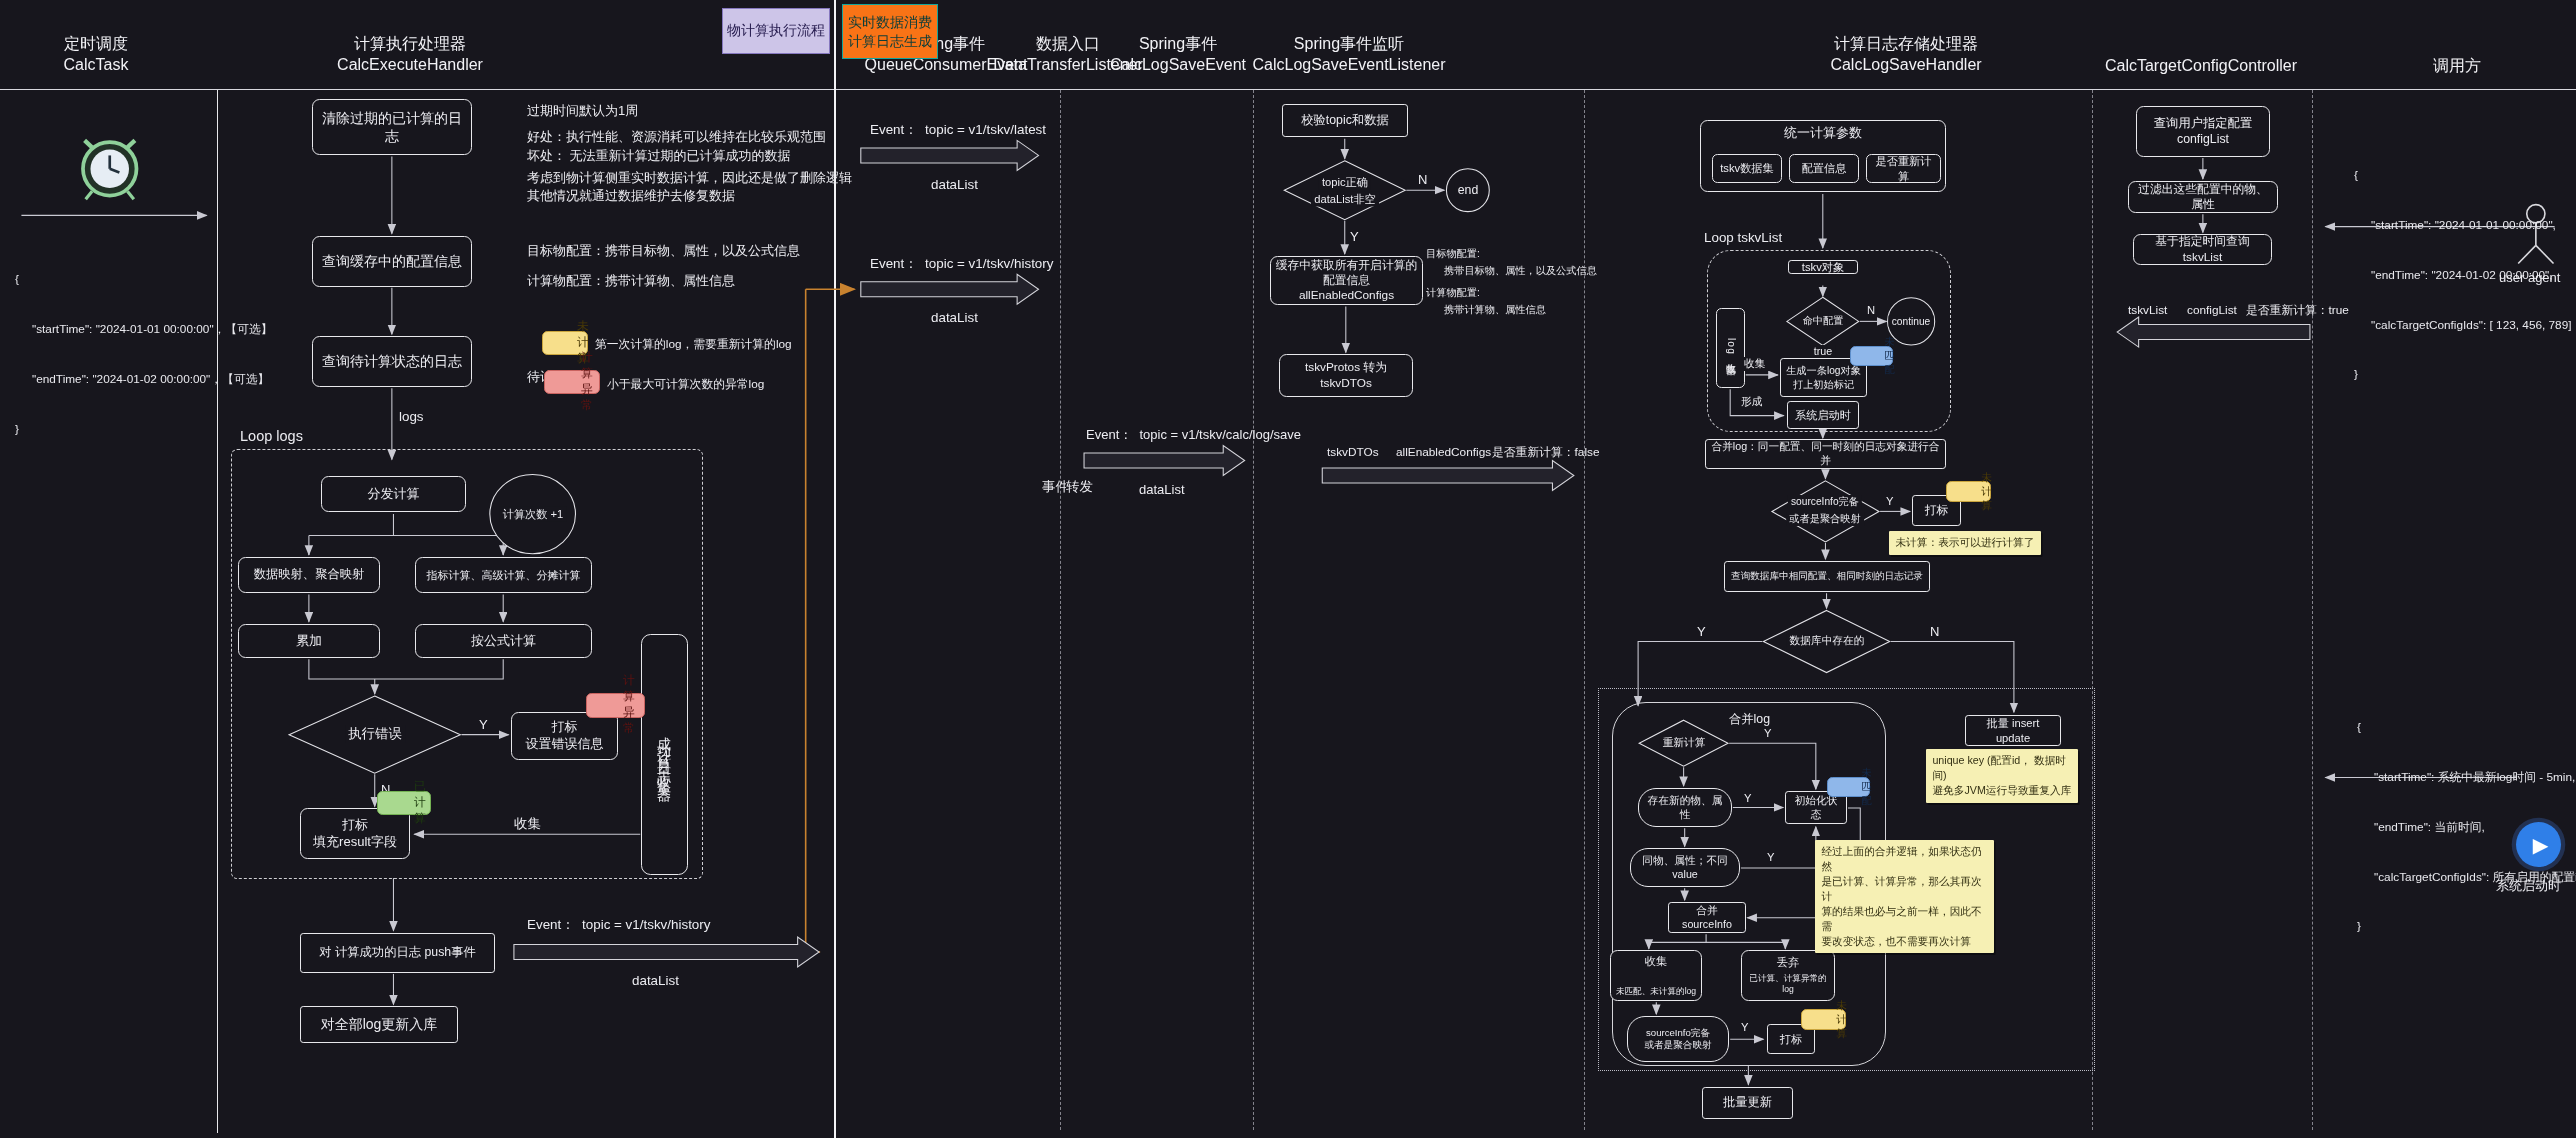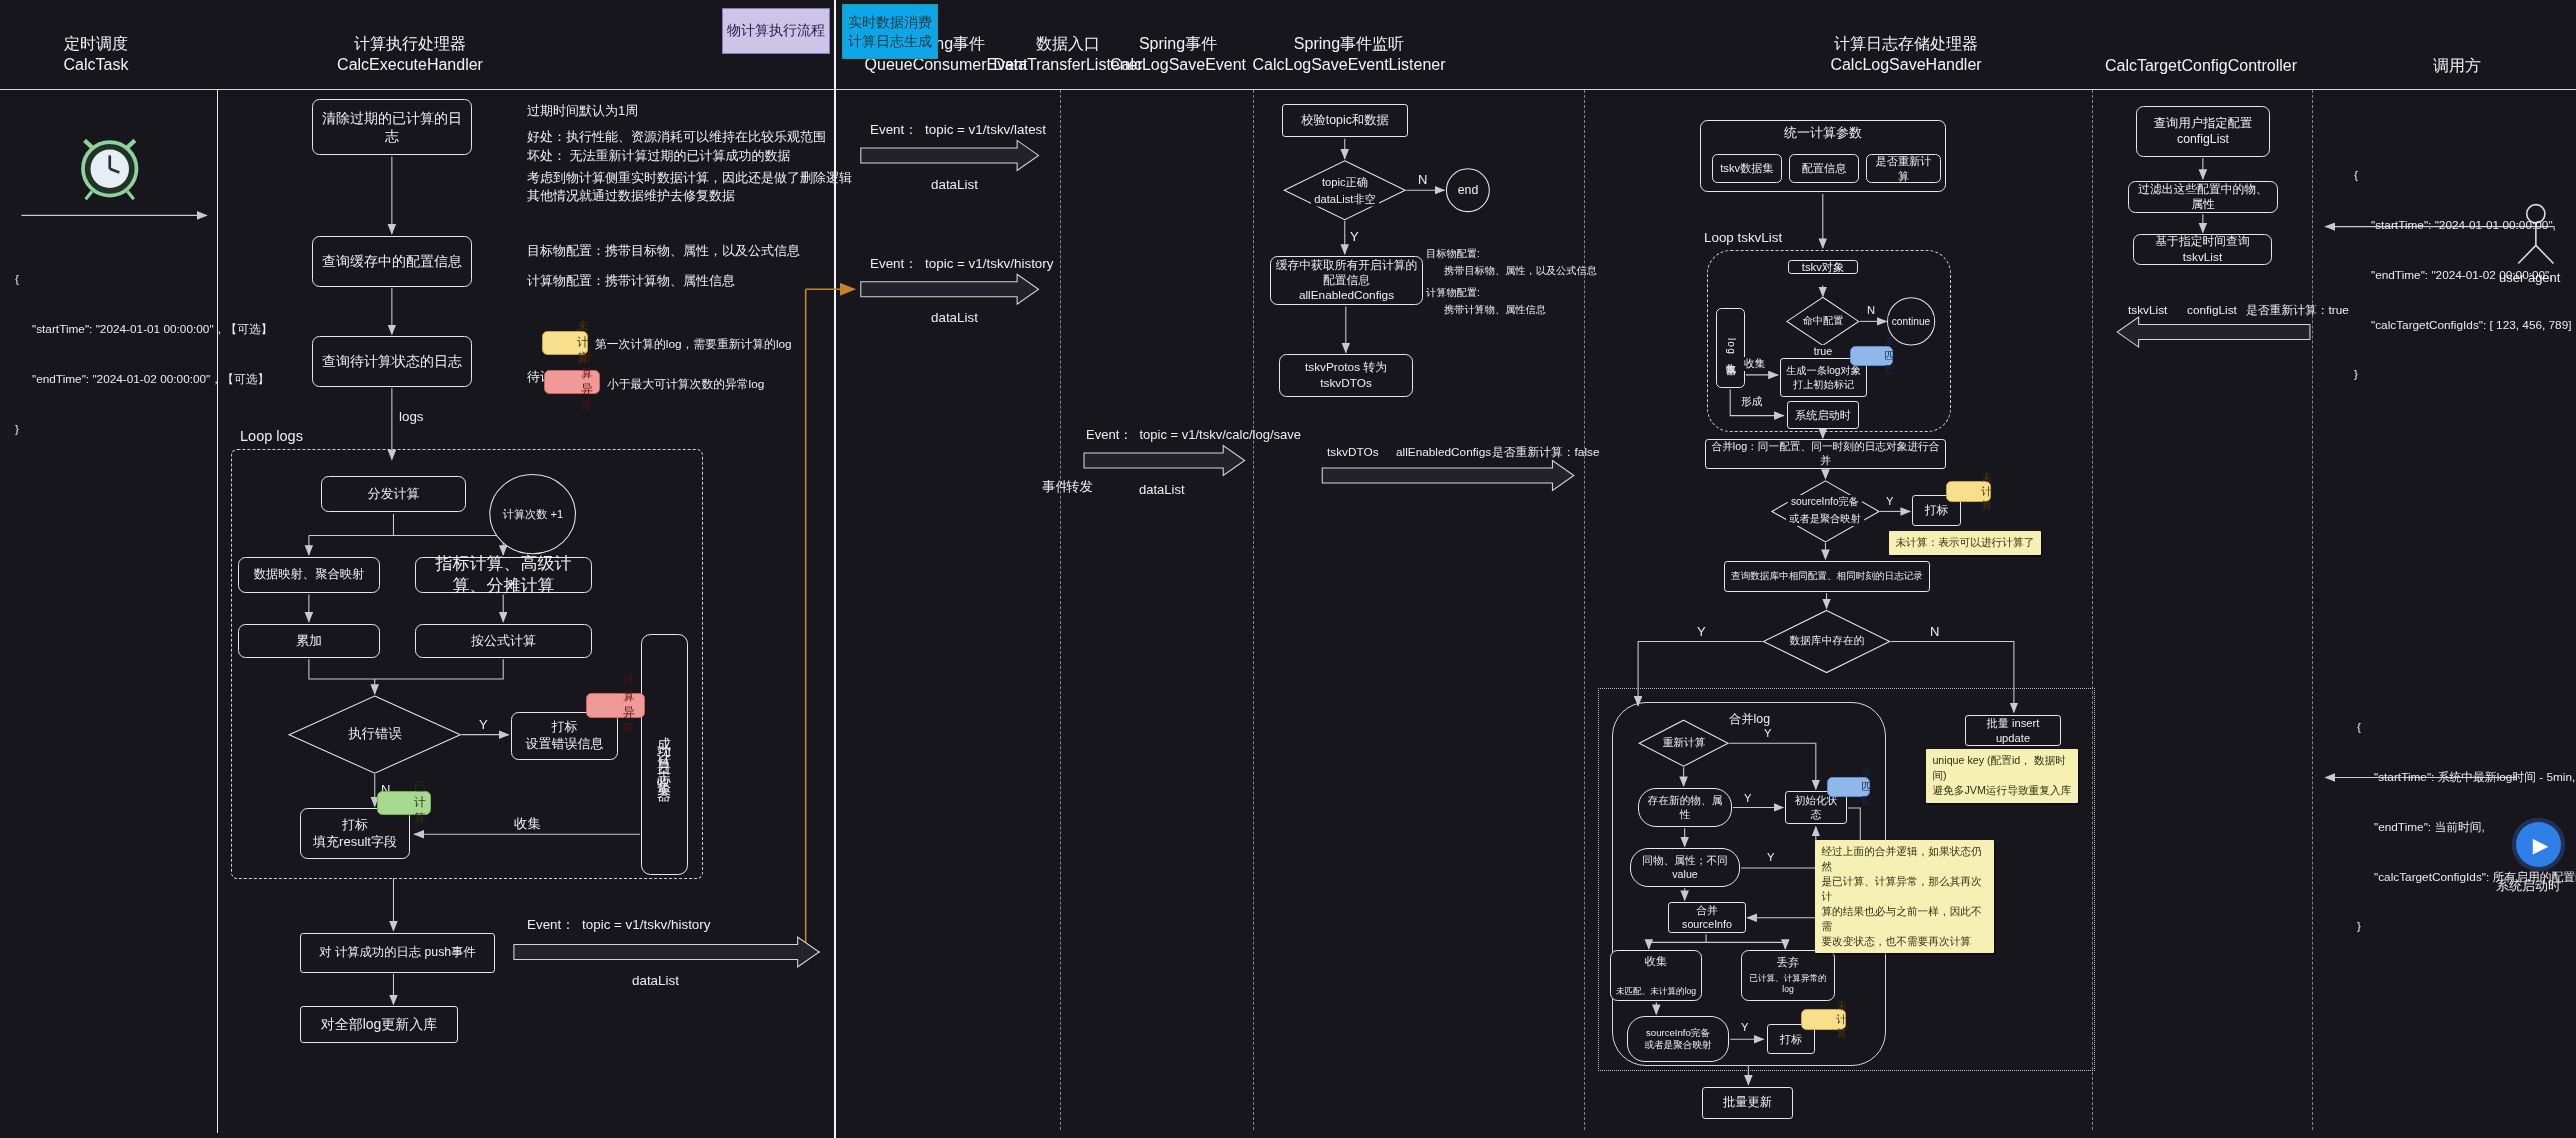--- a/index.html
+++ b/index.html
@@ -31,21 +31,21 @@
   .dotted{position:absolute;border:1.1px dotted #bdbdc6;z-index:2;}
   .inner{position:absolute;border:1.1px solid #d5d5da;border-radius:34px;z-index:2;}
   .json{position:absolute;font-size:11.8px;line-height:16.6px;color:#e9e9ee;z-index:5;white-space:pre;}
   .json .in{padding-left:17px;}
   .vtext{position:absolute;border:1.1px solid #e8e8ec;border-radius:9.6px;writing-mode:vertical-rl;
          text-orientation:mixed;display:flex;align-items:center;justify-content:center;
          box-sizing:border-box;background:#17161d;z-index:4;}
   .legend{position:absolute;display:flex;flex-direction:column;align-items:center;justify-content:center;
           font-size:14px;text-align:center;box-sizing:border-box;z-index:4;line-height:1.35;}
   .leg-p{background:#cdc5e8;border:1.1px solid #8678bf;color:#241a4d;}
-  .leg-t{background:#0ea5e9;border:1.1px solid #12a49b;color:#0b3d3a;}
+  .leg-t{background:#f97316;border:1.1px solid #12a49b;color:#0b3d3a;}
   .play{position:absolute;border-radius:50%;background:#2f7fe8;box-shadow:0 0 0 4.3px rgba(66,133,244,.25);
         display:flex;align-items:center;justify-content:center;z-index:6;}
   .play span{color:#fff;font-size:20.3px;padding-left:4.3px;}
   .stack{width:16px;word-break:break-all;line-height:16px;font-size:13.4px;text-align:center;}
 </style>
 </head>
 <body>
 
 <div class="canvas">
 
@@ -251,21 +251,21 @@
   <div class="loopbox" style="left:231px;top:449px;width:470px;height:428px"></div>
 
   <div class="node" style="left:321px;top:476px;width:145px;height:36px">
     <div>分发计算</div>
   </div>
   <div class="lbl c" style="left:533px;top:514px;font-size:11.2px">计算次数 +1</div>
 
   <div class="node" style="left:238px;top:557px;width:142px;height:36px;font-size:12.3px">
     <div>数据映射、聚合映射</div>
   </div>
-  <div class="node" style="left:415px;top:557px;width:177px;height:36px;font-size:17px">
+  <div class="node" style="left:415px;top:557px;width:177px;height:36px;font-size:11px">
     <div>指标计算、高级计算、分摊计算</div>
   </div>
   <div class="node" style="left:238px;top:624px;width:142px;height:34px">
     <div>累加</div>
   </div>
   <div class="node" style="left:415px;top:624px;width:177px;height:34px">
     <div>按公式计算</div>
   </div>
 
   <div class="lbl c" style="left:375px;top:734px;font-size:13.4px">执行错误</div>

